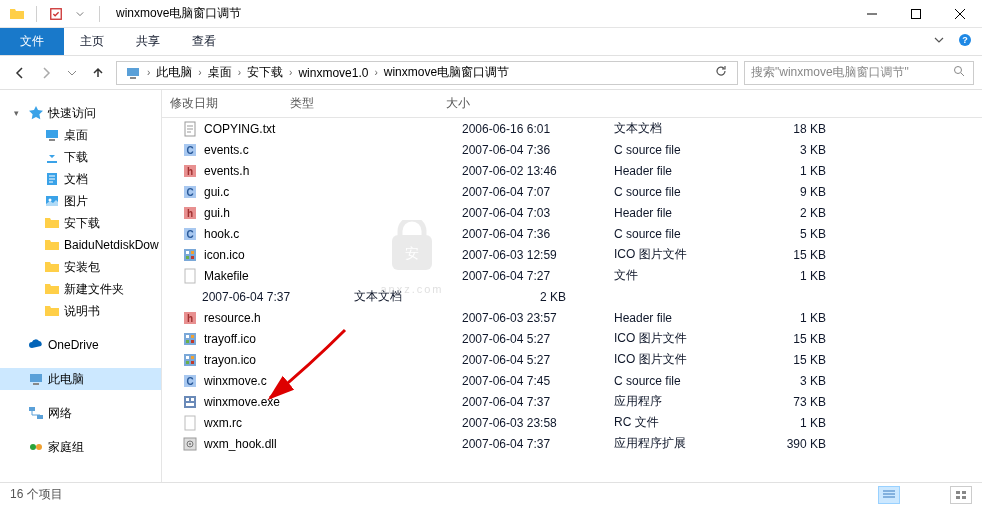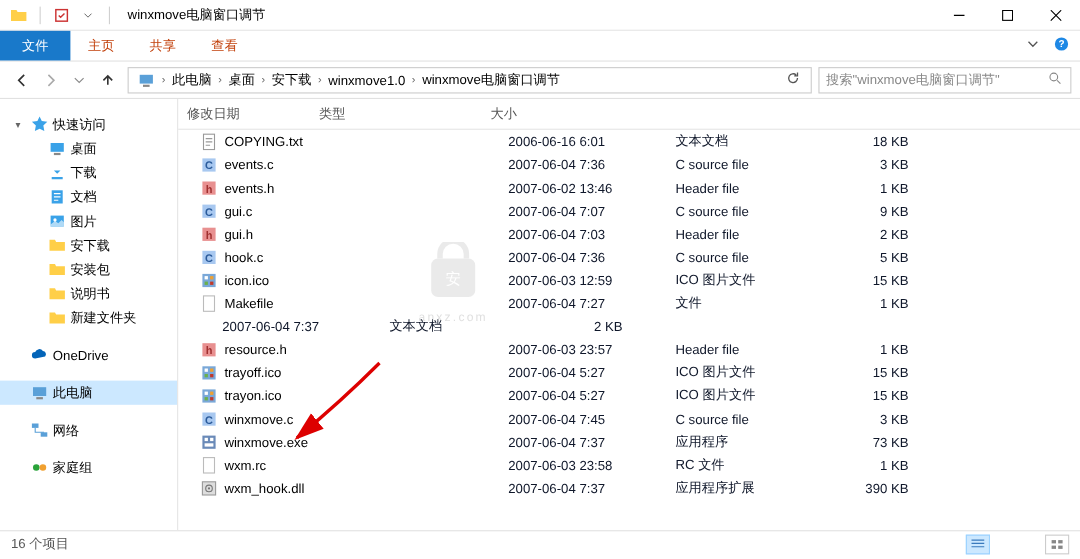--- a/index.html
+++ b/index.html
@@ -10,21 +10,21 @@
 .titlebar .qat { display: flex; align-items: center; gap: 6px; padding: 0 8px; }
 .titlebar .qat-item { width: 18px; height: 18px; display: inline-flex; align-items: center; justify-content: center; }
 .titlebar .sep { width: 1px; height: 16px; background: #d0d0d0; margin: 0 4px; }
 .titlebar .title { margin-left: 4px; font-size: 12px; color: #000; }
 .titlebar .spacer { flex: 1; }
 .titlebar .winbtns { display: flex; }
 .titlebar .winbtn { width: 44px; height: 28px; display: flex; align-items: center; justify-content: center; }
 
 
 .ribbon { height: 28px; display: flex; align-items: stretch; border-bottom: 1px solid #e1e1e1; }
-.ribbon .tab { padding: 0 16px; display: flex; align-items: center; font-size: 12px; color: #c2410c; cursor: default; }
+.ribbon .tab { padding: 0 16px; display: flex; align-items: center; font-size: 12px; color: #0f172a; cursor: default; }
 .ribbon .tab.file { background: #1979ca; color: #fff; padding: 0 20px; }
 .ribbon .end { flex: 1; display: flex; justify-content: flex-end; align-items: center; padding-right: 10px; gap: 12px; }
 .ribbon .end svg { width: 14px; height: 14px; }
 
 
 .addrbar { height: 34px; display: flex; align-items: center; padding: 4px 8px; gap: 6px; border-bottom: 1px solid #e1e1e1; }
 .nav-arrows { display: flex; align-items: center; gap: 2px; }
 .nav-arrow { width: 24px; height: 24px; display: flex; align-items: center; justify-content: center; color: #888; }
 .nav-arrow.enabled { color: #333; }
 .bc { flex: 1; height: 24px; border: 1px solid #ccc; display: flex; align-items: center; padding: 0 4px; overflow: hidden; }
@@ -264,39 +264,48 @@
             </span>
             <span>安下载</span>
           </div>
           <div class="sb-item indent noexp">
             <span class="sb-exp"></span>
             <span class="sb-icon">
               <svg viewBox="0 0 16 16" width="16" height="16">
                 <path class="ic-folder" d="M1 3h5l1 2h8v8H1z"></path>
               </svg>
             </span>
+            <span>BaiduNetdiskDow</span>
+          </div>
+          <div class="sb-item indent noexp">
+            <span class="sb-exp"></span>
+            <span class="sb-icon">
+              <svg viewBox="0 0 16 16" width="16" height="16">
+                <path class="ic-folder" d="M1 3h5l1 2h8v8H1z"></path>
+              </svg>
+            </span>
             <span>安装包</span>
           </div>
           <div class="sb-item indent noexp">
             <span class="sb-exp"></span>
             <span class="sb-icon">
               <svg viewBox="0 0 16 16" width="16" height="16">
                 <path class="ic-folder" d="M1 3h5l1 2h8v8H1z"></path>
               </svg>
             </span>
+            <span>新建文件夹</span>
+          </div>
+          <div class="sb-item indent noexp">
+            <span class="sb-exp"></span>
+            <span class="sb-icon">
+              <svg viewBox="0 0 16 16" width="16" height="16">
+                <path class="ic-folder" d="M1 3h5l1 2h8v8H1z"></path>
+              </svg>
+            </span>
             <span>说明书</span>
-          </div>
-          <div class="sb-item indent noexp">
-            <span class="sb-exp"></span>
-            <span class="sb-icon">
-              <svg viewBox="0 0 16 16" width="16" height="16">
-                <path class="ic-folder" d="M1 3h5l1 2h8v8H1z"></path>
-              </svg>
-            </span>
-            <span>新建文件夹</span>
           </div>
         </div>
     </div>
     <div class="sb-group">
       <div class="sb-item noexp">
         <span class="sb-exp">▸</span>
         <span class="sb-icon">
             <svg viewBox="0 0 16 16" width="16" height="16">
               <path class="ic-onedrive" d="M4 11a3 3 0 010-6 4 4 0 017-1 3 3 0 012 5z"></path>
             </svg>

